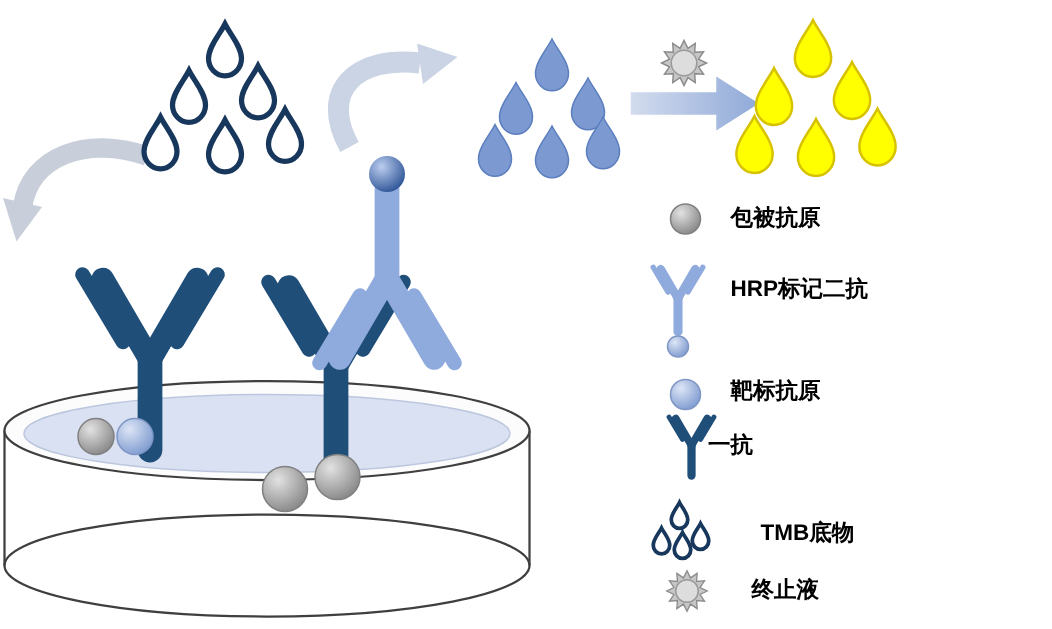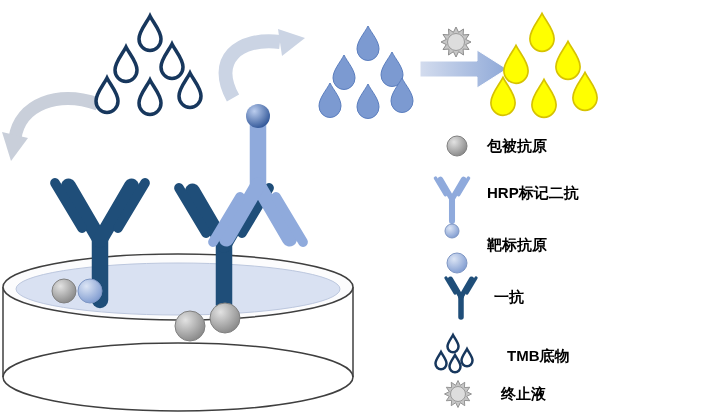--- a/index.html
+++ b/index.html
@@ -140,19 +140,19 @@
       <g>
         <use href="#burst" transform="translate(458,394) scale(0.9)" fill="#C6C6C6" stroke="#8C8C8C" stroke-width="1"></use>
         <circle cx="458" cy="394" r="7.5" fill="#DDDDDD" stroke="#9A9A9A" stroke-width="1"></circle>
       </g>
     </g>
   </svg>
 
   <div>
     <span class="legend-label" style="left:487px;top:137px">包被抗原</span>
     <span class="legend-label" style="left:487px;top:184px">HRP标记二抗</span>
-    <span class="legend-label" style="left:487px;top:236px">靶标抗原</span>
-    <span class="legend-label" style="left:494px;top:288px">一抗</span>
+    <span class="legend-label" style="left:487px;top:252px">靶标抗原</span>
+    <span class="legend-label" style="left:472px;top:288px">一抗</span>
     <span class="legend-label" style="left:507px;top:347px">TMB底物</span>
     <span class="legend-label" style="left:501px;top:385px">终止液</span>
   </div>
 
 </div>
 
 </body></html>

